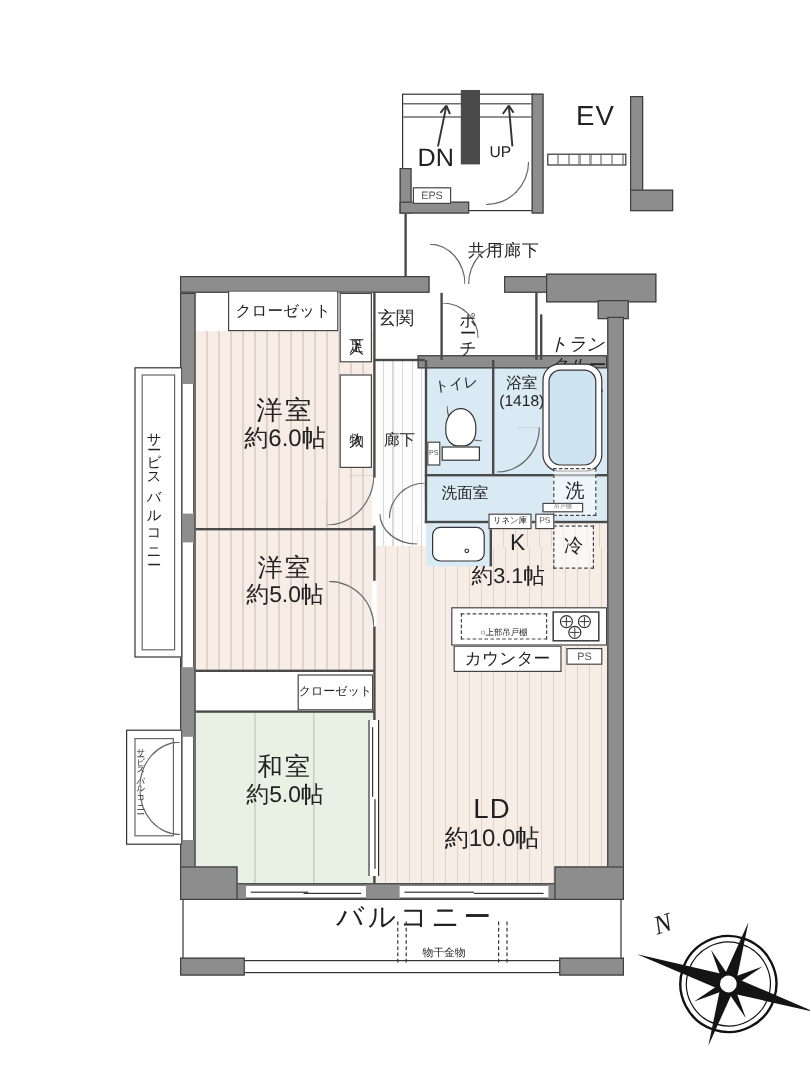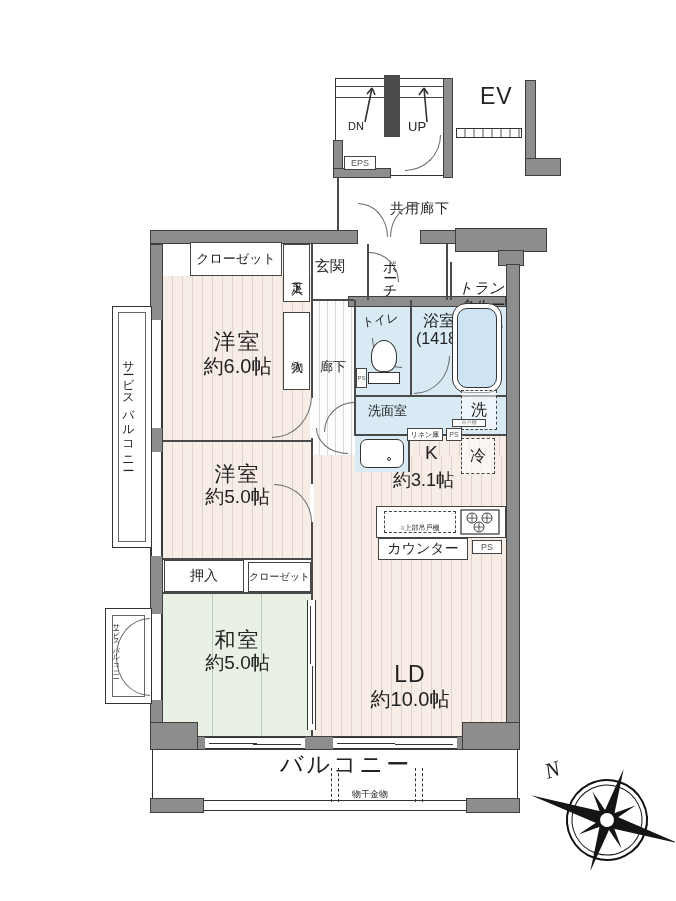--- a/index.html
+++ b/index.html
@@ -36,21 +36,21 @@
   <div class="abs" style="left:335px;top:78px;width:110px;height:98px;border:1.5px solid #333;background:#fff;"></div>
   <div class="pline" style="left:336px;top:86px;width:107px;height:1px;"></div>
   <div class="pline" style="left:336px;top:97px;width:107px;height:1px;"></div>
   <div class="abs" style="left:384px;top:75px;width:16px;height:62px;background:#4a4a4a;"></div>
   <svg class="abs" style="left:335px;top:78px;" width="110" height="48" viewBox="0 0 110 48">
     <path d="M30 44 L37 10" stroke="#333" stroke-width="1.6" fill="none"></path>
     <path d="M37 10 L32 16 M37 10 L40 17" stroke="#333" stroke-width="1.6" fill="none"></path>
     <path d="M92 44 L89 10" stroke="#333" stroke-width="1.6" fill="none"></path>
     <path d="M89 10 L84 17 M89 10 L93 16" stroke="#333" stroke-width="1.6" fill="none"></path>
   </svg>
-  <div class="lbl" style="left:348px;top:120px;font-size:11px;">DN</div>
+  <div class="lbl" style="left:348px;top:120px;font-size:21px;">DN</div>
   <div class="lbl" style="left:408px;top:120px;font-size:13px;">UP</div>
   <div class="wall" style="left:443px;top:78px;width:10px;height:100px;"></div>
 
   <div class="lbl" style="left:480px;top:84px;font-size:23px;letter-spacing:1px;">EV</div>
   <div class="wall" style="left:525px;top:80px;width:11px;height:94px;"></div>
   <div class="wall" style="left:525px;top:158px;width:36px;height:18px;"></div>
   <div class="abs" style="left:456px;top:128px;width:66px;height:10px;border:1.2px solid #333;background:repeating-linear-gradient(90deg,#fff 0 7px,#aaa 7px 9px);"></div>
 
   <div class="wall" style="left:333px;top:140px;width:10px;height:38px;"></div>
   <div class="wall" style="left:333px;top:168px;width:58px;height:10px;"></div>
@@ -153,21 +153,21 @@
   <div class="lbl center" style="left:170px;top:628px;width:135px;flex-direction:column;">
     <span style="font-size:21px;letter-spacing:2px;">和室</span>
     <span style="font-size:19px;">約5.0帖</span>
   </div>
   <div class="lbl center" style="left:330px;top:614px;width:160px;flex-direction:column;">
     <span style="font-size:23px;letter-spacing:1px;margin-top:48px;">LD</span>
     <span style="font-size:20px;">約10.0帖</span>
   </div>
   <div class="lbl" style="left:320px;top:360px;font-size:13px;">廊下</div>
   <div class="lbl" style="left:362px;top:314px;font-size:12px;transform:rotate(-8deg);">トイレ</div>
-  <div class="lbl" style="left:416px;top:312px;font-size:16px;text-align:center;">
+  <div class="lbl" style="left:416px;top:312px;font-size:13px;text-align:center;">
     <div>浴室</div>
     <div>(1418)</div>
   </div>
   <div class="lbl" style="left:368px;top:404px;font-size:13px;">洗面室</div>
   <div class="lbl" style="left:425px;top:442px;font-size:19px;">K</div>
   <div class="lbl" style="left:393px;top:470px;font-size:18px;">約3.1帖</div>
 
   <div class="abs" style="left:452px;top:303px;width:50px;height:90px;background:#fff;border:1.6px solid #333;border-radius:14px;">
     <div class="abs" style="left:4px;top:4px;width:40px;height:80px;background:#cfe4f2;border:1px solid #333;border-radius:10px;"></div>
   </div>
@@ -206,23 +206,20 @@
     <circle cx="19" cy="18" r="5" fill="none" stroke="#333" stroke-width="1"></circle>
     <path d="M12 5v8M8 9h8 M27 5v8M23 9h8 M19 14v8M15 18h8" stroke="#333" stroke-width="0.8"></path>
   </svg>
   <div class="whitebox center" style="left:378px;top:538px;width:90px;height:22px;border-width:1.2px;">
     <span class="lbl" style="position:static;font-size:14px;">カウンター</span>
   </div>
   <div class="whitebox center" style="left:472px;top:540px;width:30px;height:14px;border-width:1px;">
     <span class="lbl" style="position:static;font-size:9px;color:#555;">PS</span>
   </div>
 
-  <div class="whitebox center" style="left:164px;top:560px;width:80px;height:32px;">
-    <span class="lbl" style="position:static;font-size:14px;">押入</span>
-  </div>
   <div class="whitebox center" style="left:248px;top:562px;width:63px;height:30px;">
     <span class="lbl" style="position:static;font-size:10px;">クローゼット</span>
   </div>
 
   <div class="abs" style="left:112px;top:306px;width:40px;height:242px;border:1.3px solid #333;background:#fff;">
     <div class="abs" style="left:5px;top:5px;width:28px;height:230px;border:1px solid #666;"></div>
   </div>
   <div class="lbl vert" style="left:121px;top:352px;font-size:12px;letter-spacing:2px;">サービスバルコニー</div>
 
   <div class="abs" style="left:105px;top:608px;width:47px;height:96px;border:1.3px solid #333;background:#fff;">

